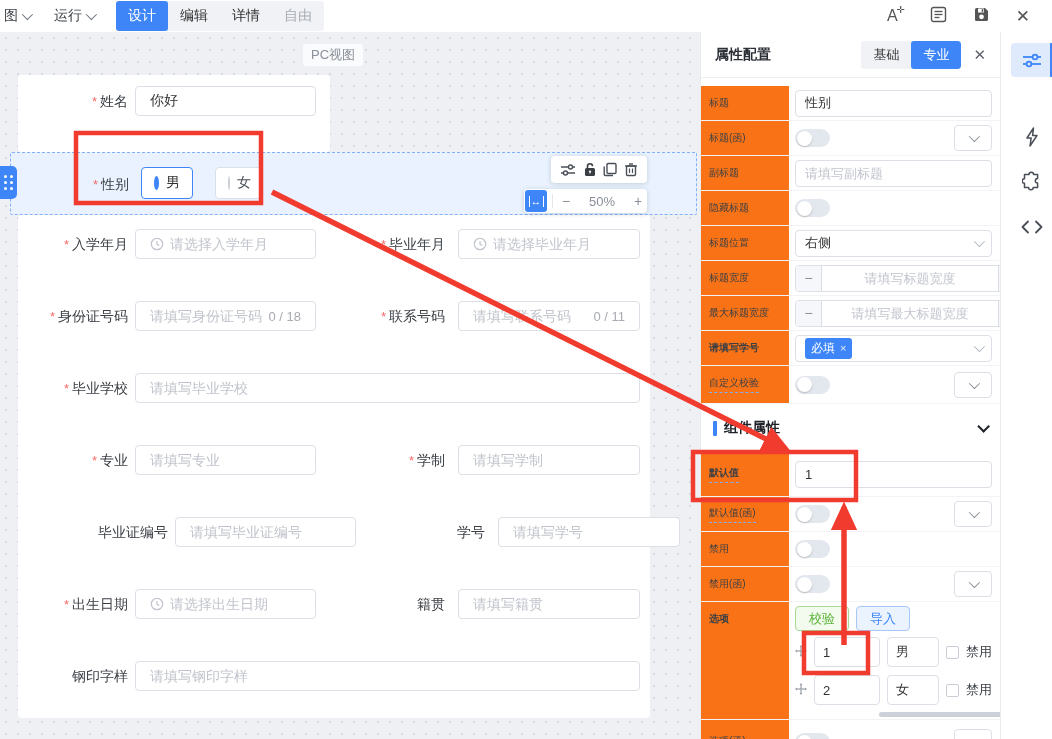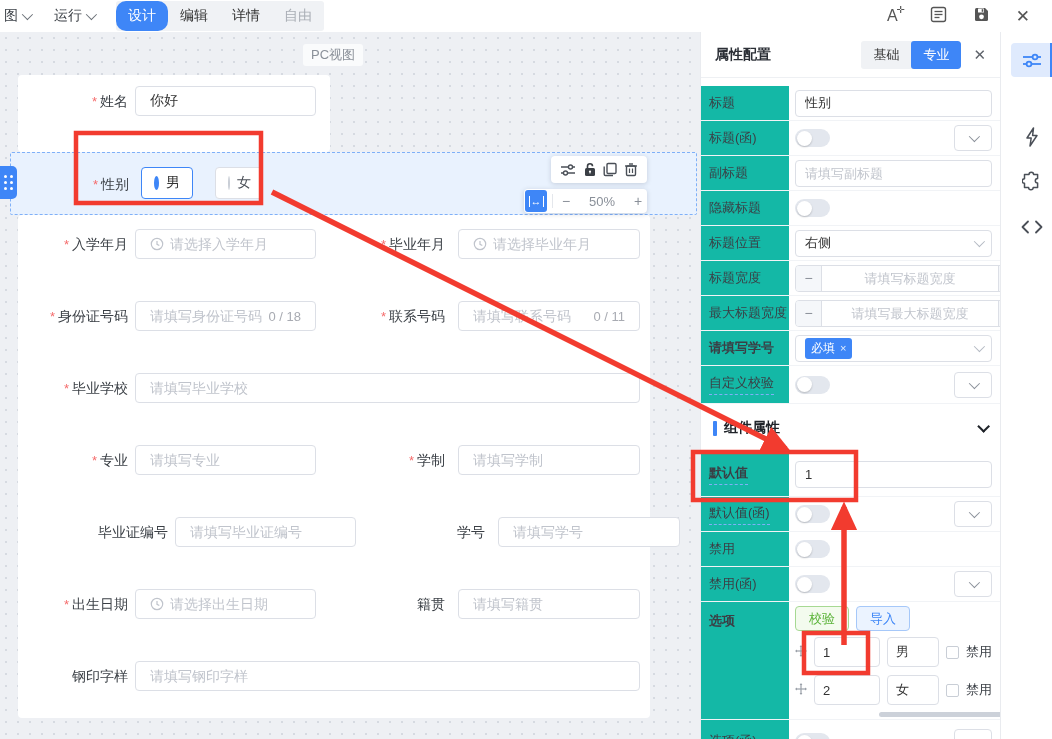--- a/index.html
+++ b/index.html
@@ -10,21 +10,21 @@
   #topbar { position:absolute; left:0; top:0; width:1052px; height:32px; background:#fff;
     display:flex; align-items:center; z-index:5; }
   .menu { font-size:14px; color:#3a3f45; display:flex; align-items:center; gap:4px; cursor:pointer; }
   .menu .chev { width:8px; height:8px; border-right:1.5px solid #6b7178; border-bottom:1.5px solid #6b7178;
     transform:rotate(45deg) translateY(-2px); display:inline-block; }
   #menu-view { margin-left:4px; }
   #menu-run { margin-left:24px; }
   .tabgroup { margin-left:22px; background:#f0f2f5; border-radius:3px; height:30px; display:flex; align-items:stretch; }
   .ttab { min-width:50px; padding:0 12px; display:flex; align-items:center; justify-content:center;
     font-size:14px; color:#333; cursor:pointer; }
-  .ttab.active { background:#3e86f7; color:#fff; border-radius:10px; }
+  .ttab.active { background:#3e86f7; color:#fff; border-radius:3px; }
   .ttab.disabled { color:#a9aeb5; }
   .topicons { margin-left:auto; display:flex; align-items:center; gap:26px; margin-right:22px; }
 
   
   #canvas { position:absolute; left:0; top:32px; width:700px; height:707px;
     background-color:#eef0f4;
     background-image:radial-gradient(circle,#d6dae1 1.1px, transparent 1.1px);
     background-size:12px 12px; }
   .whitecard { position:absolute; background:#fff; border-radius:4px; }
   #view-tag { position:absolute; left:303px; top:12px; font-size:13px; color:#8a9099;
@@ -74,22 +74,22 @@
     border-left:1px solid #e9ebef; overflow:hidden; }
   #panel-header { height:46px; display:flex; align-items:center; padding:0 14px; border-bottom:1px solid #eef0f3; }
   #panel-title { font-size:14px; color:#2b2f36; font-weight:bold; }
   .seg { margin-left:auto; display:flex; background:#f0f2f5; border-radius:3px; overflow:hidden; }
   .seg .sbtn { padding:5px 12px; font-size:13px; color:#333; cursor:pointer; }
   .seg .sbtn.active { background:#3e86f7; color:#fff; border-radius:3px; }
   #panel-close { margin-left:12px; color:#5f646b; font-size:15px; cursor:pointer; }
   #plist { margin-top:8px; }
   .prow { display:flex; border-bottom:1px solid #f1f3f6; height:35px; }
   .prow.h38 { height:38px; } .prow.h45 { height:45px; } .prow.h118 { height:118px; } .prow.h44 { height:44px; border-bottom:none; }
-  .plab { width:88px; background:#14b8a6; display:flex; align-items:center; padding-left:8px;
-    font-size:13px; color:#3a3f45; flex-shrink:0; }
+  .plab { width:88px; background:#f97316; display:flex; align-items:center; padding-left:8px;
+    font-size:10px; color:#3a3f45; flex-shrink:0; }
   .plab .lbl { white-space:nowrap; }
   .plab .bold { font-weight:bold; }
   .plab .dashed { border-bottom:1px dashed #7fb0f8; padding-bottom:2px; }
   .pval { flex:1; display:flex; align-items:center; padding:0 8px 0 6px; position:relative; }
   .pinput { width:100%; height:27px; border:1px solid #dcdfe6; border-radius:4px; padding:0 9px;
     font-size:13px; color:#333; font-family:inherit; outline:none; background:#fff; }
   .pinput::placeholder { color:#c0c4cc; }
   .toggle { width:35px; height:18px; border-radius:9px; background:#e3e7ee; position:relative; cursor:pointer; flex-shrink:0; }
   .toggle::after { content:""; position:absolute; left:1.5px; top:1.5px; width:15px; height:15px; border-radius:50%;
     background:#fff; box-shadow:0 1px 2px rgba(0,0,0,.2); }

